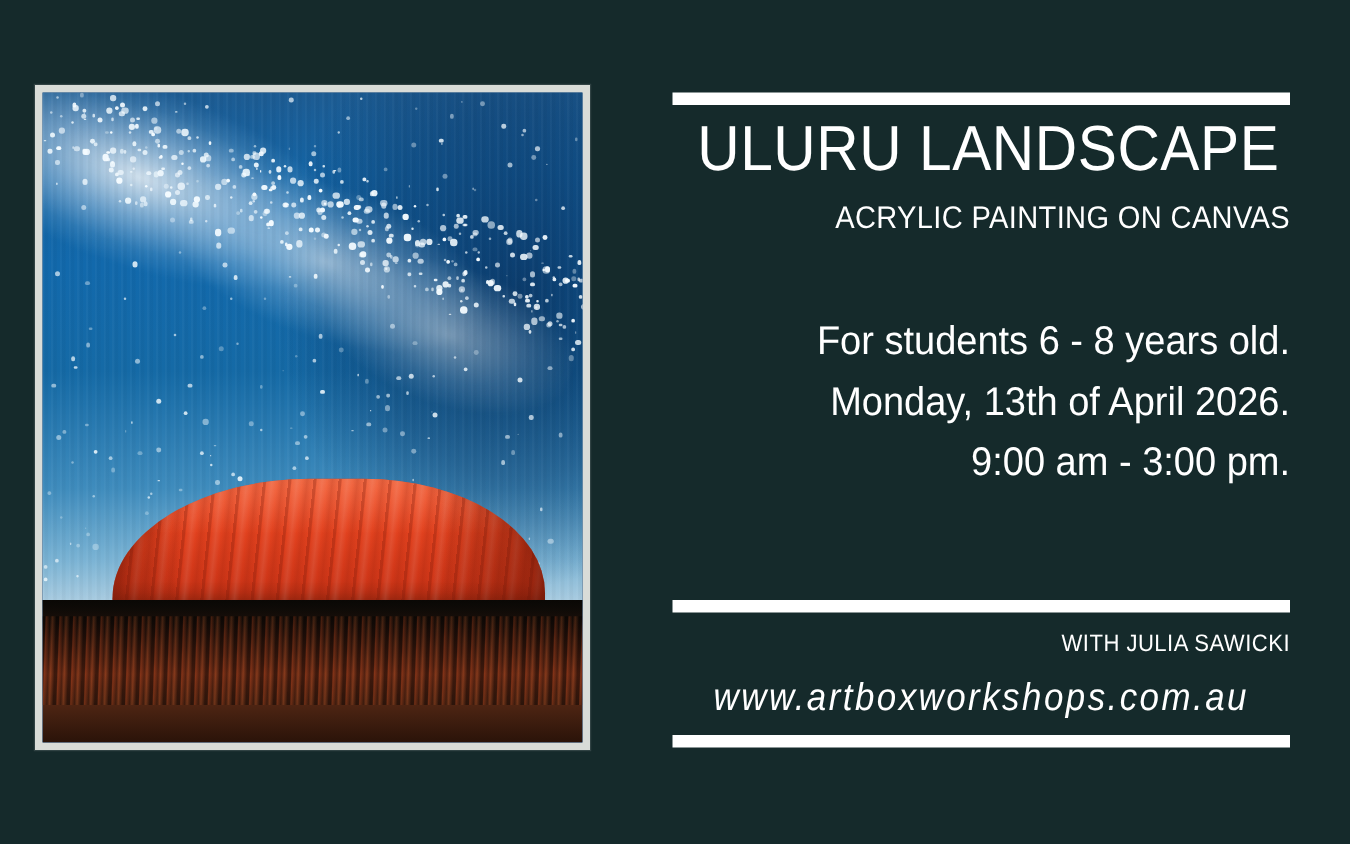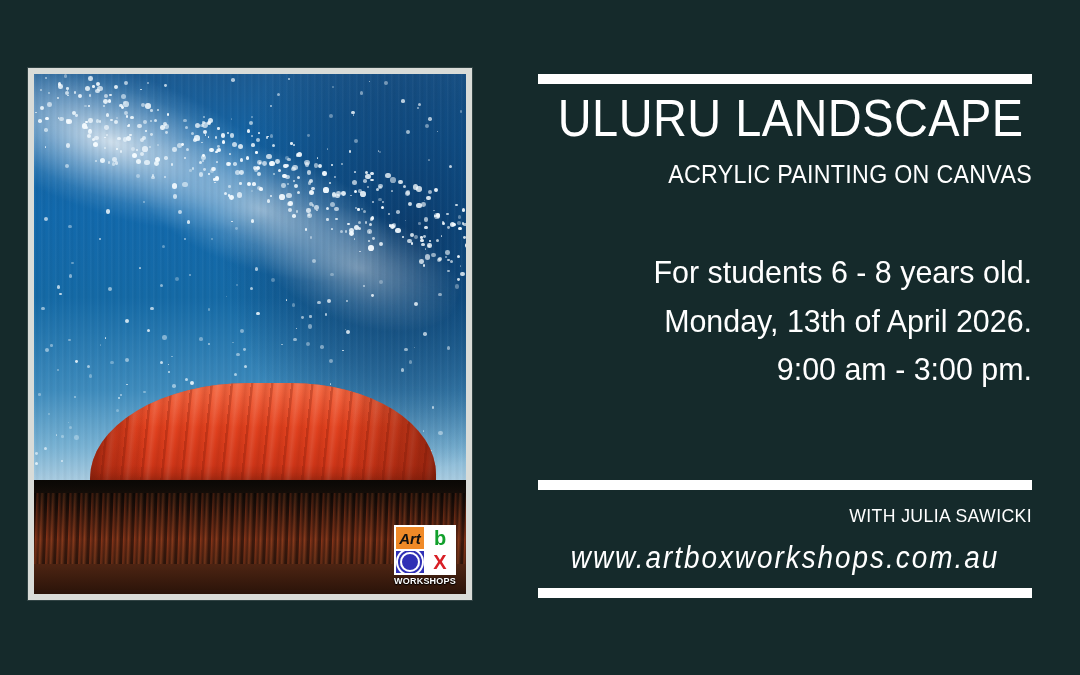--- a/index.html
+++ b/index.html
@@ -925,31 +925,20 @@
         <div class="rock-striations"></div>
         <div class="rock-shade-l"></div>
         <div class="rock-shade-r"></div>
       </div>
 
       <div class="ground">
         <div class="horizon-dark"></div>
         <div class="ground-scrub"></div>
       </div>
 
-      <div class="logo">
-        <div class="logo-grid">
-          <div class="logo-cell cell-art">Art</div>
-          <div class="logo-cell cell-b">b</div>
-          <div class="logo-cell cell-o">
-            <span class="spiral"></span>
-          </div>
-          <div class="logo-cell cell-x">X</div>
-        </div>
-        <div class="logo-word">WORKSHOPS</div>
-      </div>
 
     </div>
   </div>
 
   <div class="rail bar" id="bar-top" style="position:absolute;"></div>
 
   <div class="title">ULURU LANDSCAPE</div>
   <div class="subtitle">ACRYLIC PAINTING ON CANVAS</div>
 
   <div class="details">

